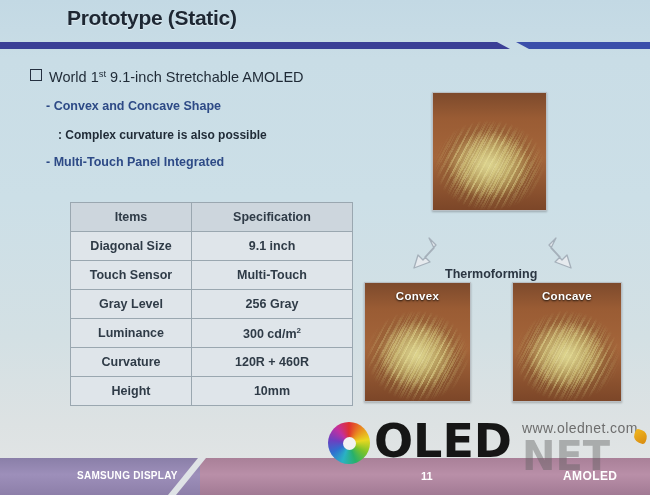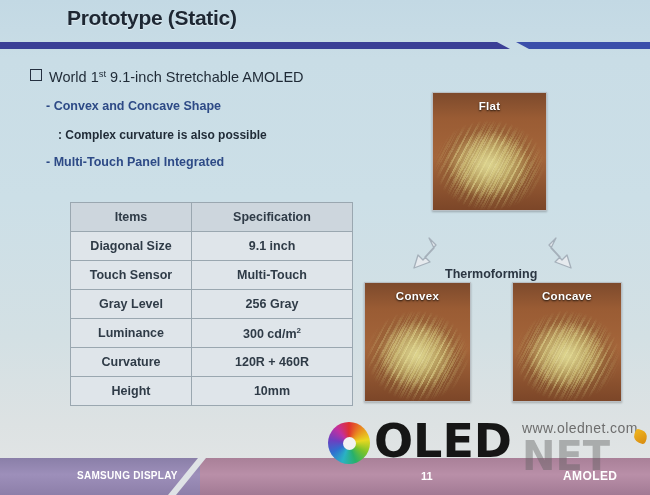--- a/index.html
+++ b/index.html
@@ -361,21 +361,20 @@
         </tr>
         <tr>
           <td class="c1">Height</td>
           <td class="c2">10mm</td>
         </tr>
       </tbody>
   </table>
 
   <div class="photo" id="photo-flat">
     <div class="noise"></div>
-    <div class="plabel">Flat</div>
   </div>
 
   <svg class="arrow" id="arrow-left" viewBox="0 0 34 42">
     <path d="M24 3 L31 10 L20 22 L25 27 L9 33 L13 20 L18 25 L29 13 Z" fill="#e6eaee" stroke="#a5b0ba" stroke-width="1.3" stroke-linejoin="round"></path>
   </svg>
 
   <div class="thermo-label">Thermoforming</div>
 
   <svg class="arrow" id="arrow-right" viewBox="0 0 34 42">
     <path d="M10 3 L3 10 L14 22 L9 27 L25 33 L21 20 L16 25 L5 13 Z" fill="#e6eaee" stroke="#a5b0ba" stroke-width="1.3" stroke-linejoin="round"></path>

